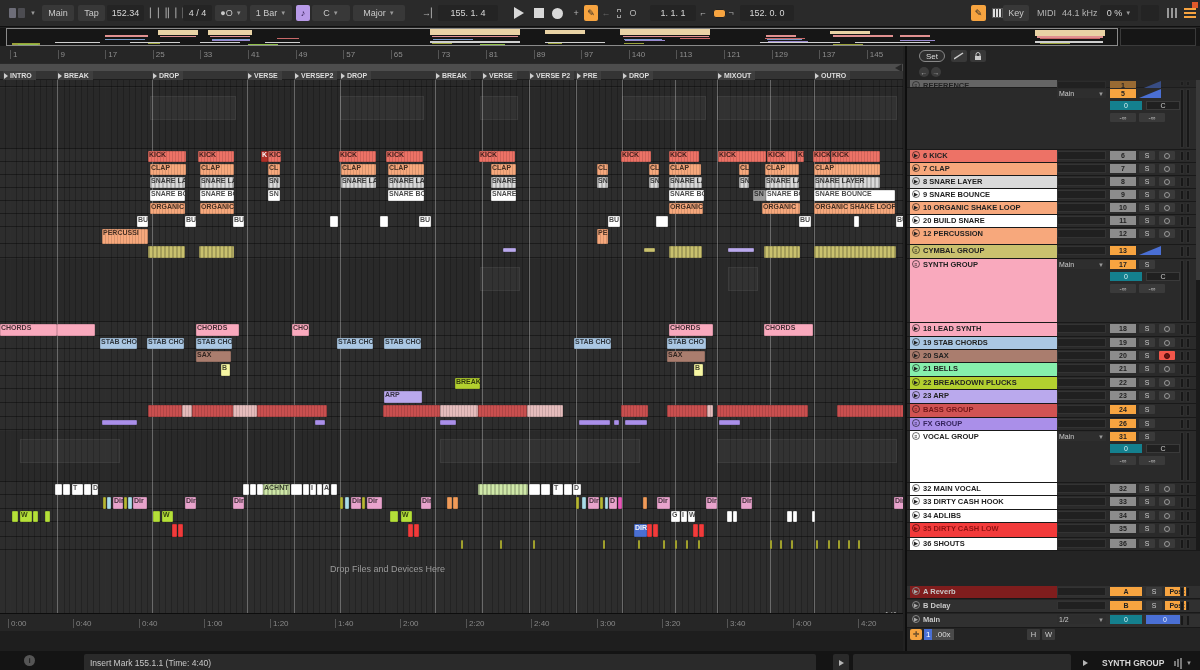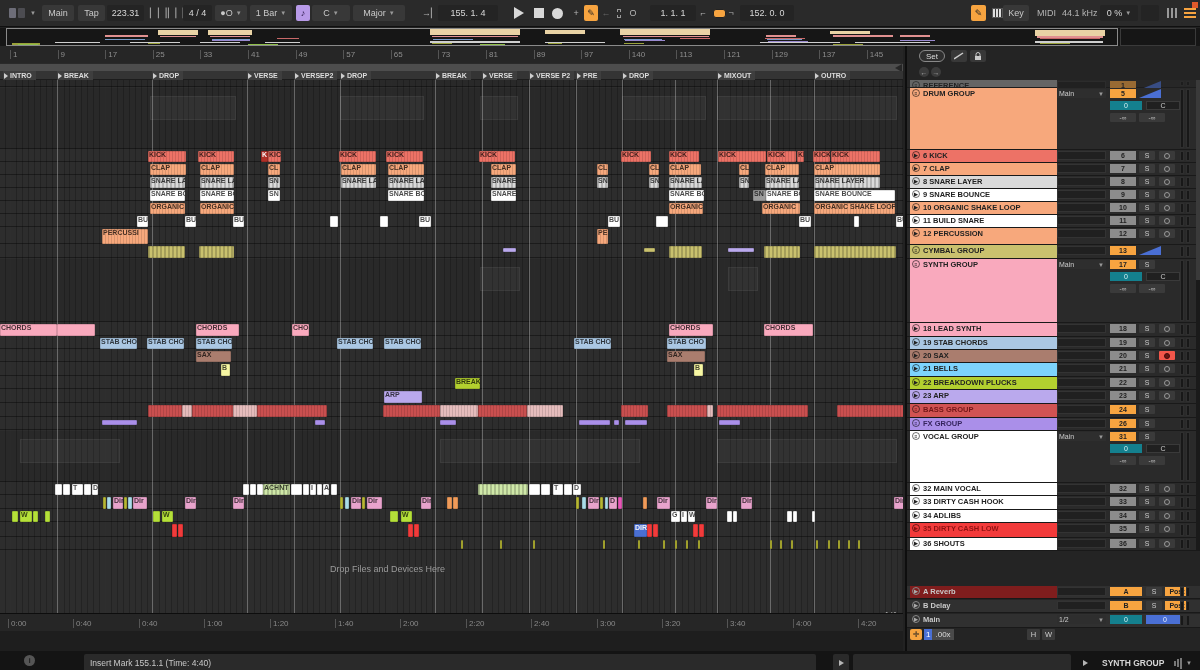--- a/index.html
+++ b/index.html
@@ -98,21 +98,21 @@
 <div id="app">
 
   <div id="toolbar">
     <span class="tb flat" style="left:5px">
         <span class="winbtn"></span>
         <span class="winbtn" style="opacity:.5"></span>
         <span class="caret">▼</span>
       </span>
     <span class="tb" style="left:42px;width:32px">Main</span>
     <span class="tb" style="left:78px;width:27px">Tap</span>
-    <span class="tb box" style="left:107px;width:37px">223.31</span>
+    <span class="tb box" style="left:107px;width:37px">152.34</span>
     <span class="tb flat" style="left:146px;letter-spacing:1px">▏▏▏</span>
     <span class="tb flat" style="left:164px;letter-spacing:.5px">▏▏▏▏</span>
     <span class="tb box" style="left:183px;width:29px">4 / 4</span>
     <span class="tb" style="left:215px;width:32px">
         <span>●O</span>
         <span class="caret">▼</span>
       </span>
     <span class="tb" style="left:250px;width:42px">
         <span>1 Bar</span>
         <span class="caret">▼</span>
@@ -617,24 +617,20 @@
             <span class="foldic">≡</span>
             <span>REFERENCE</span>
           </div>
           <div class="inbox" style=""></div>
           <div class="numbox org" style="">1</div>
           <div class="wedge" style=""></div>
           <div class="meterp" style="left: 273px;"></div>
           <div class="meterp" style="left: 279px;"></div>
         </div>
         <div class="prow" style="top: 8px; height: 62px;">
-          <div class="pname" style="background: rgb(247, 168, 124); color: rgb(34, 34, 34);">
-            <span class="foldic">≡</span>
-            <span>DRUM GROUP</span>
-          </div>
           <div class="route" style="">
             <span>Main</span>
             <span class="caret">▼</span>
           </div>
           <div class="numbox org" style="">5</div>
           <div class="wedge" style=""></div>
           <div class="tealbox" style="">0</div>
           <div class="cbox" style="">C</div>
           <div class="infbox" style="left: 203px;">-∞</div>
           <div class="infbox" style="left: 232px;">-∞</div>
@@ -707,21 +703,21 @@
           <div class="sbtn" style="">S</div>
           <div class="armbtn" style="">
             <i></i>
           </div>
           <div class="meterp" style="left: 273px;"></div>
           <div class="meterp" style="left: 279px;"></div>
         </div>
         <div class="prow" style="top: 135px; height: 13px;">
           <div class="pname" style="background: rgb(255, 255, 255); color: rgb(34, 34, 34);">
             <span class="foldic">▶</span>
-            <span>11 BUILD SNARE</span>
+            <span>20 BUILD SNARE</span>
           </div>
           <div class="inbox" style=""></div>
           <div class="numbox" style="">11</div>
           <div class="sbtn" style="">S</div>
           <div class="armbtn" style="">
             <i></i>
           </div>
           <div class="meterp" style="left: 273px;"></div>
           <div class="meterp" style="left: 279px;"></div>
         </div>
@@ -804,21 +800,21 @@
           <div class="inbox" style=""></div>
           <div class="numbox" style="">20</div>
           <div class="sbtn" style="">S</div>
           <div class="armbtn hot" style="">
             <i></i>
           </div>
           <div class="meterp" style="left: 273px;"></div>
           <div class="meterp" style="left: 279px;"></div>
         </div>
         <div class="prow" style="top: 283px; height: 14px;">
-          <div class="pname" style="background: #7dd3fc; color: rgb(34, 34, 34);">
+          <div class="pname" style="background: #86efac; color: rgb(34, 34, 34);">
             <span class="foldic">▶</span>
             <span>21 BELLS</span>
           </div>
           <div class="inbox" style=""></div>
           <div class="numbox" style="">21</div>
           <div class="sbtn" style="">S</div>
           <div class="armbtn" style="">
             <i></i>
           </div>
           <div class="meterp" style="left: 273px;"></div>

